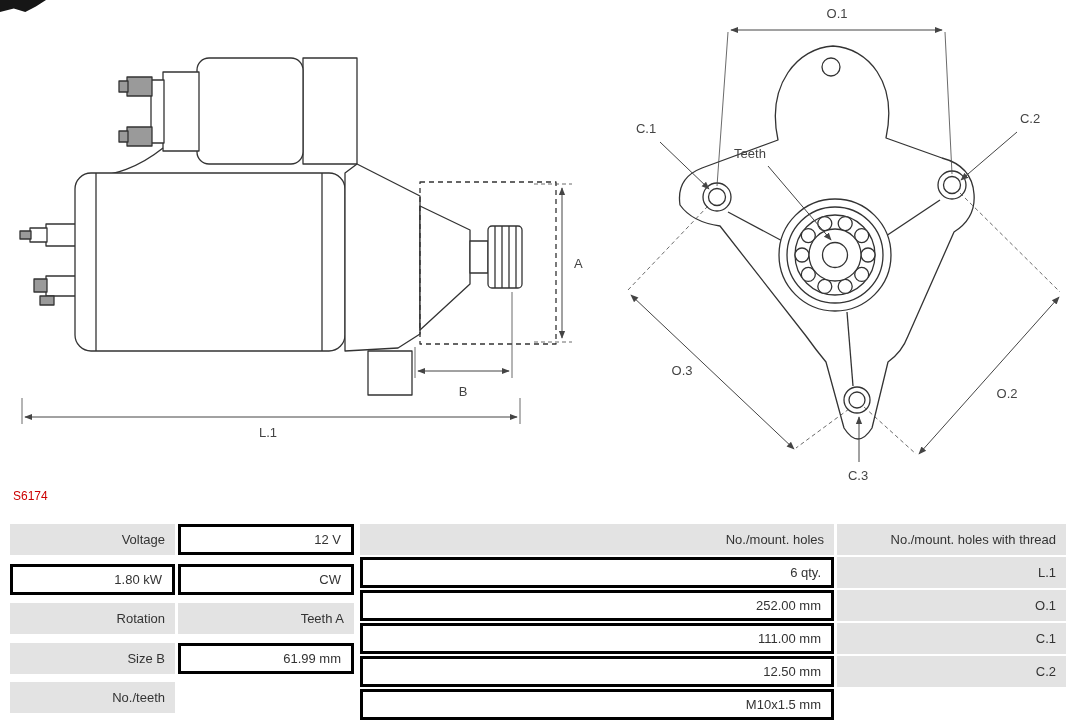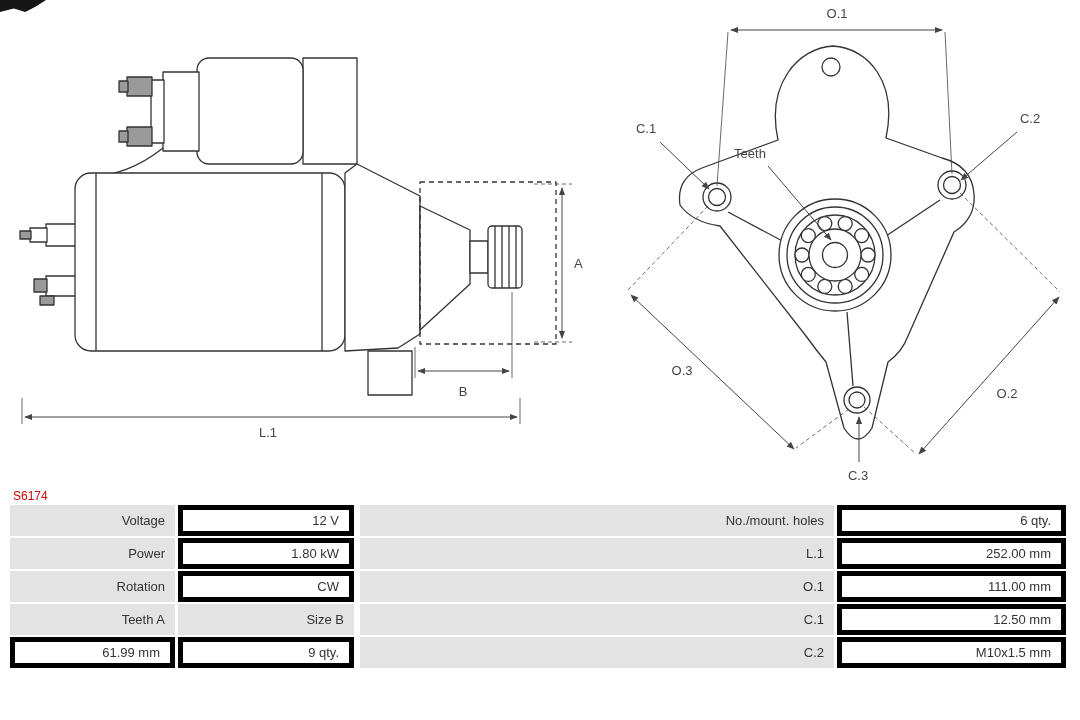--- a/index.html
+++ b/index.html
@@ -5,28 +5,28 @@
   html,body{margin:0;padding:0;background:#fff;}
   .page{position:relative;width:1080px;height:720px;background:#fff;
         font-family:"Liberation Sans",sans-serif;overflow:hidden;}
   .logo{position:absolute;left:0;top:0;width:46px;height:12px;background:#161616;
         clip-path:polygon(0 0,100% 0,78% 55%,55% 100%,30% 70%,0 100%);}
   .diagram{position:absolute;}
   .side-view{left:0;top:0;}
   .front-view{left:610px;top:0;}
   svg text{font-family:"Liberation Sans",sans-serif;font-size:13px;fill:#444;stroke:none;}
   .part-number{position:absolute;left:13px;top:489px;font-size:12px;color:#cc0000;}
-  .spec-wrap{position:absolute;left:10px;top:505px;display:flex;gap:6px;}
+  .spec-wrap{position:absolute;left:10px;top:524px;display:flex;gap:6px;}
   .spec-table{display:grid;row-gap:2px;column-gap:3px;}
   .spec-table.left{grid-template-columns:165px 176px;}
   .spec-table.right{grid-template-columns:474px 229px;}
   .cell{height:31px;display:flex;align-items:center;justify-content:flex-end;
         padding-right:10px;font-size:13px;color:#333;box-sizing:border-box;}
   .cell.label{background:#e3e3e3;}
-  .cell.value{background:#fff;border:5px solid #000000;}
+  .cell.value{background:#fff;border:3px solid #000000;}
 </style>
 </head>
 <body>
 
 <div class="page">
 
   <div class="logo"></div>
 
   <svg class="diagram side-view" width="600" height="465" viewBox="0 0 600 465">
     <defs>
@@ -187,32 +187,32 @@
     </g>
   </svg>
 
   <div class="part-number">S6174</div>
 
   <div class="spec-wrap">
 
     <div class="spec-table left">
       <div class="cell label">Voltage</div>
       <div class="cell value">12 V</div>
-      <div class="cell label">Power</div>
       <div class="cell value">1.80 kW</div>
+      <div class="cell value">CW</div>
       <div class="cell label">Rotation</div>
-      <div class="cell value">CW</div>
       <div class="cell label">Teeth A</div>
       <div class="cell label">Size B</div>
       <div class="cell value">61.99 mm</div>
-      <div class="cell value">9 qty.</div>
+      <div class="cell label">No./teeth</div>
     </div>
 
     <div class="spec-table right">
       <div class="cell label">No./mount. holes</div>
+      <div class="cell label">No./mount. holes with thread</div>
       <div class="cell value">6 qty.</div>
       <div class="cell label">L.1</div>
       <div class="cell value">252.00 mm</div>
       <div class="cell label">O.1</div>
       <div class="cell value">111.00 mm</div>
       <div class="cell label">C.1</div>
       <div class="cell value">12.50 mm</div>
       <div class="cell label">C.2</div>
       <div class="cell value">M10x1.5 mm</div>
     </div>

